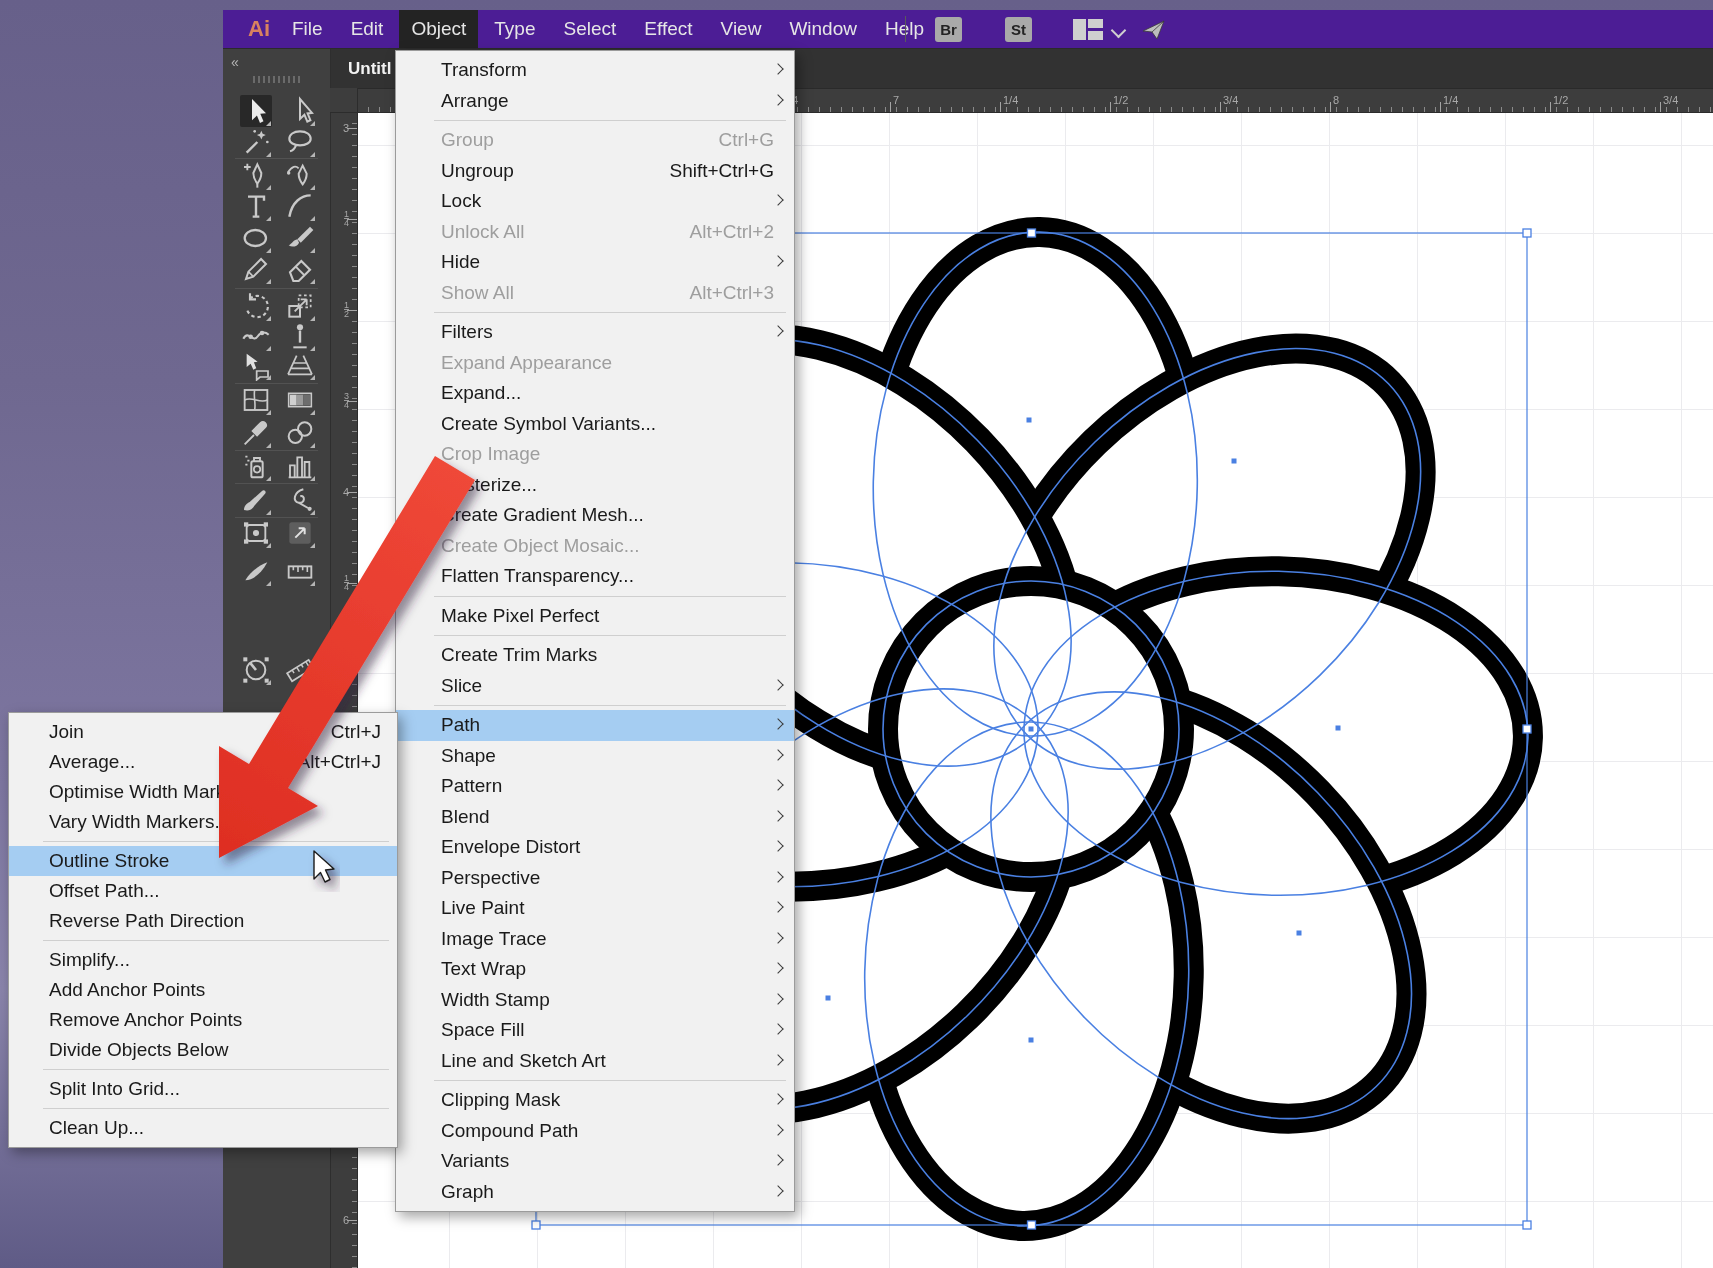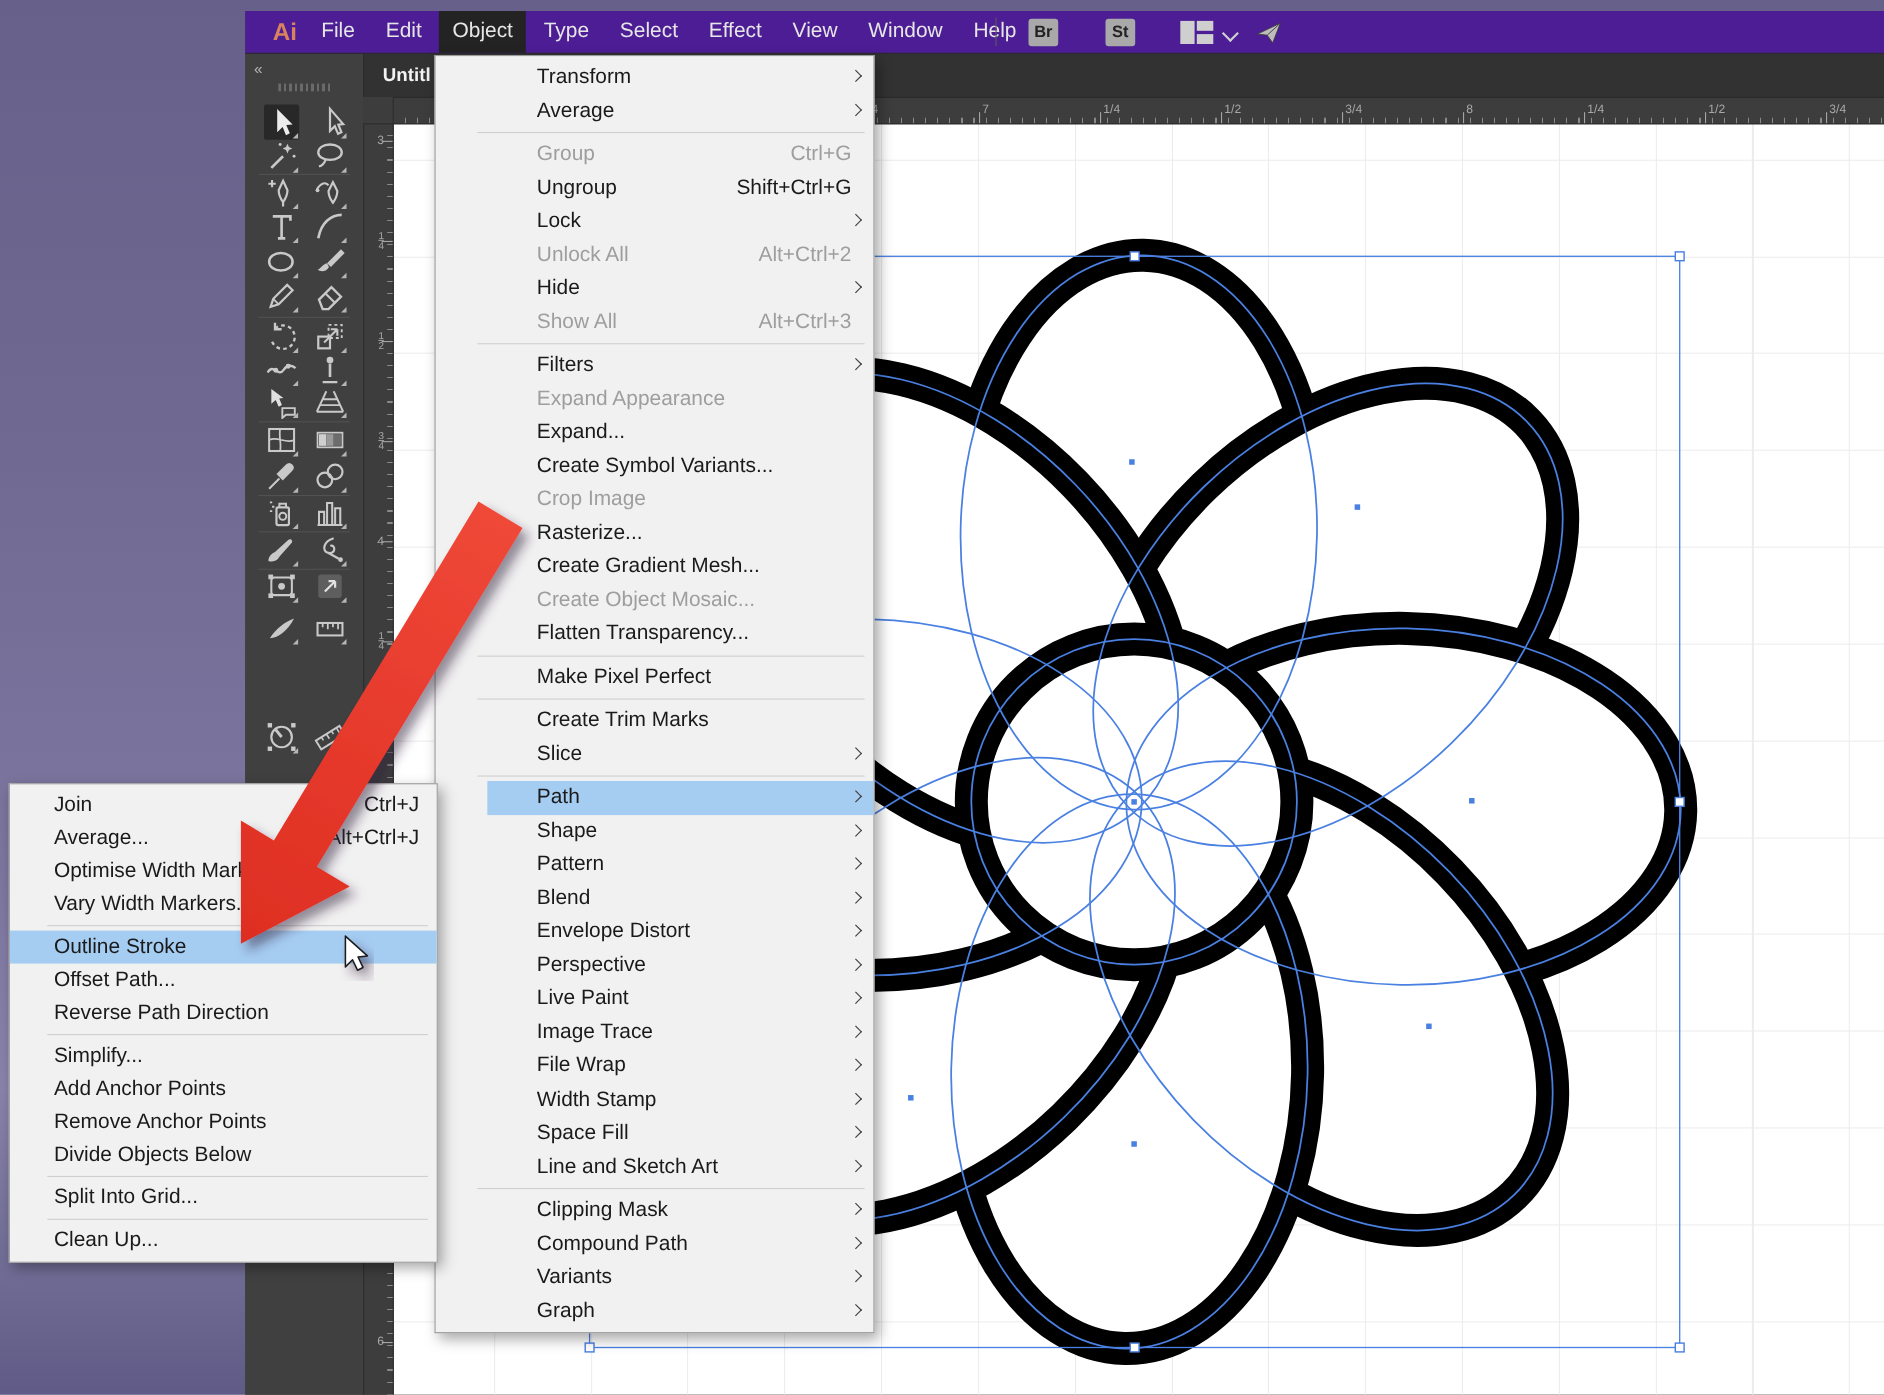--- a/index.html
+++ b/index.html
@@ -56,21 +56,21 @@
     background-image:
       repeating-linear-gradient(to right,transparent 0 87px,#ebebee 87px 88px),
       repeating-linear-gradient(to bottom,transparent 0 87px,#ebebee 87px 88px);
     background-position:5px -54px;}
   #artwork{position:absolute;left:0;top:0;}
   
   .menu-panel{position:absolute;background:#f1f1f1;border:1px solid #9b9b9b;box-shadow:4px 5px 12px rgba(0,0,0,0.35);box-sizing:border-box;padding:4px 0;}
   #object-menu{left:395px;top:50px;width:400px;z-index:10;}
   #path-menu{left:8px;top:712px;width:390px;z-index:12;}
   .mi{position:relative;display:flex;align-items:center;padding:0 20px 0 45px;color:#1a1a1a;font-size:19px;}
-  #object-menu .mi{height:30.5px;margin-left:47px;}
+  #object-menu .mi{height:30.5px;}
   #path-menu .mi{height:30px;padding-left:40px;padding-right:16px;}
   .mi .lab{flex:1 1 auto;white-space:nowrap;overflow:hidden;}
   .mi .sc{flex:0 0 auto;margin-left:18px;white-space:nowrap;}
   .mi.disabled{color:#9e9e9e;}
   .mi.selected{background:#a5cdf2;}
   .chev{position:absolute;right:12px;top:50%;width:7px;height:7px;margin-top:-5px;border-top:1.6px solid #3c3c3c;border-right:1.6px solid #3c3c3c;transform:rotate(45deg);}
   .msep{height:9px;position:relative;}
   .msep::after{content:"";position:absolute;left:38px;right:8px;top:4px;height:1px;background:#cfcfcf;}
   #path-menu .msep::after{left:34px;}
   
@@ -474,21 +474,21 @@
     <path d="M2 13 L23 3 L16 21 L11 14 Z M11 14 L23 3" fill="#bdbdbd" stroke="#3a3a3a" stroke-width="0.8"></path>
   </svg>
 </div>
 
 <div id="object-menu" class="menu-panel">
     <div class="mi">
       <span class="lab">Transform</span>
       <span class="chev"></span>
     </div>
     <div class="mi">
-      <span class="lab">Average</span>
+      <span class="lab">Arrange</span>
       <span class="chev"></span>
     </div>
     <div class="msep"></div>
     <div class="mi disabled">
       <span class="lab">Group</span>
       <span class="sc">Ctrl+G</span>
     </div>
     <div class="mi">
       <span class="lab">Ungroup</span>
       <span class="sc">Shift+Ctrl+G</span>
@@ -577,21 +577,21 @@
     </div>
     <div class="mi">
       <span class="lab">Live Paint</span>
       <span class="chev"></span>
     </div>
     <div class="mi">
       <span class="lab">Image Trace</span>
       <span class="chev"></span>
     </div>
     <div class="mi">
-      <span class="lab">File Wrap</span>
+      <span class="lab">Text Wrap</span>
       <span class="chev"></span>
     </div>
     <div class="mi">
       <span class="lab">Width Stamp</span>
       <span class="chev"></span>
     </div>
     <div class="mi">
       <span class="lab">Space Fill</span>
       <span class="chev"></span>
     </div>

